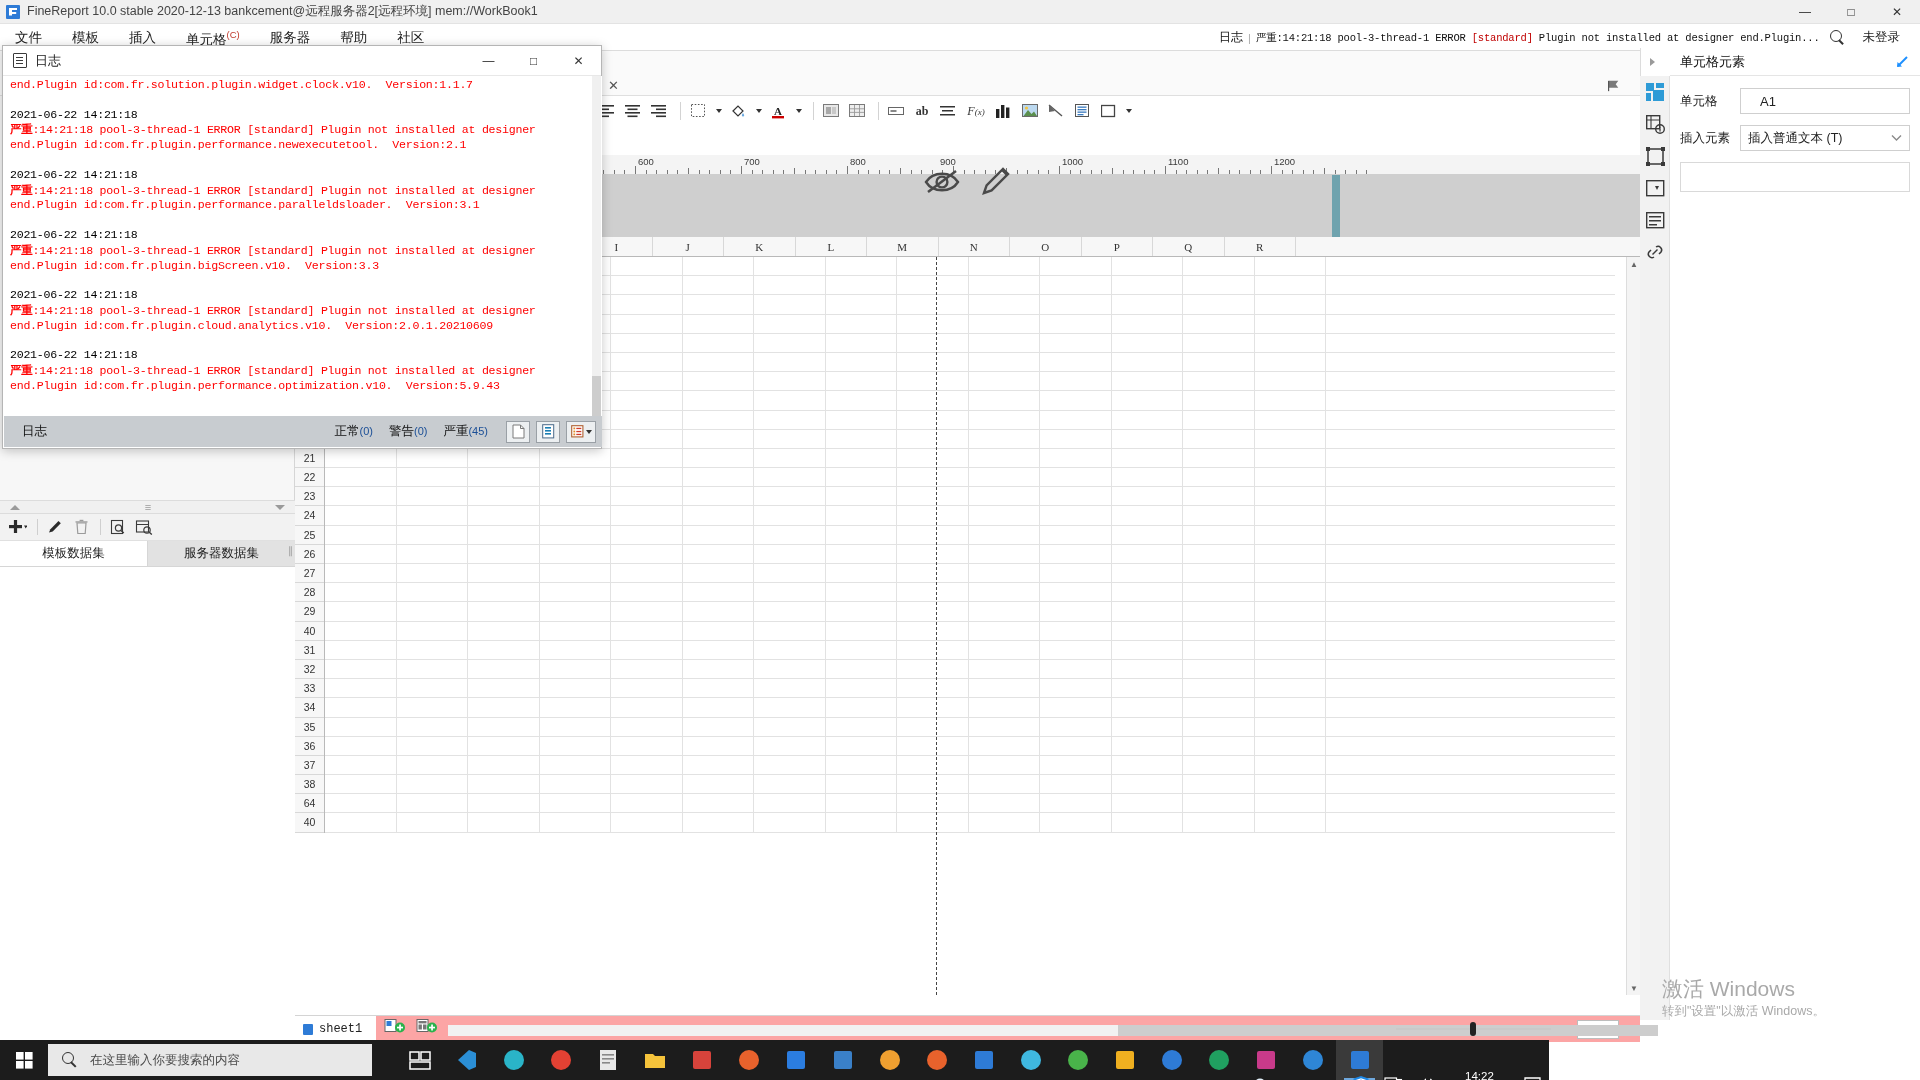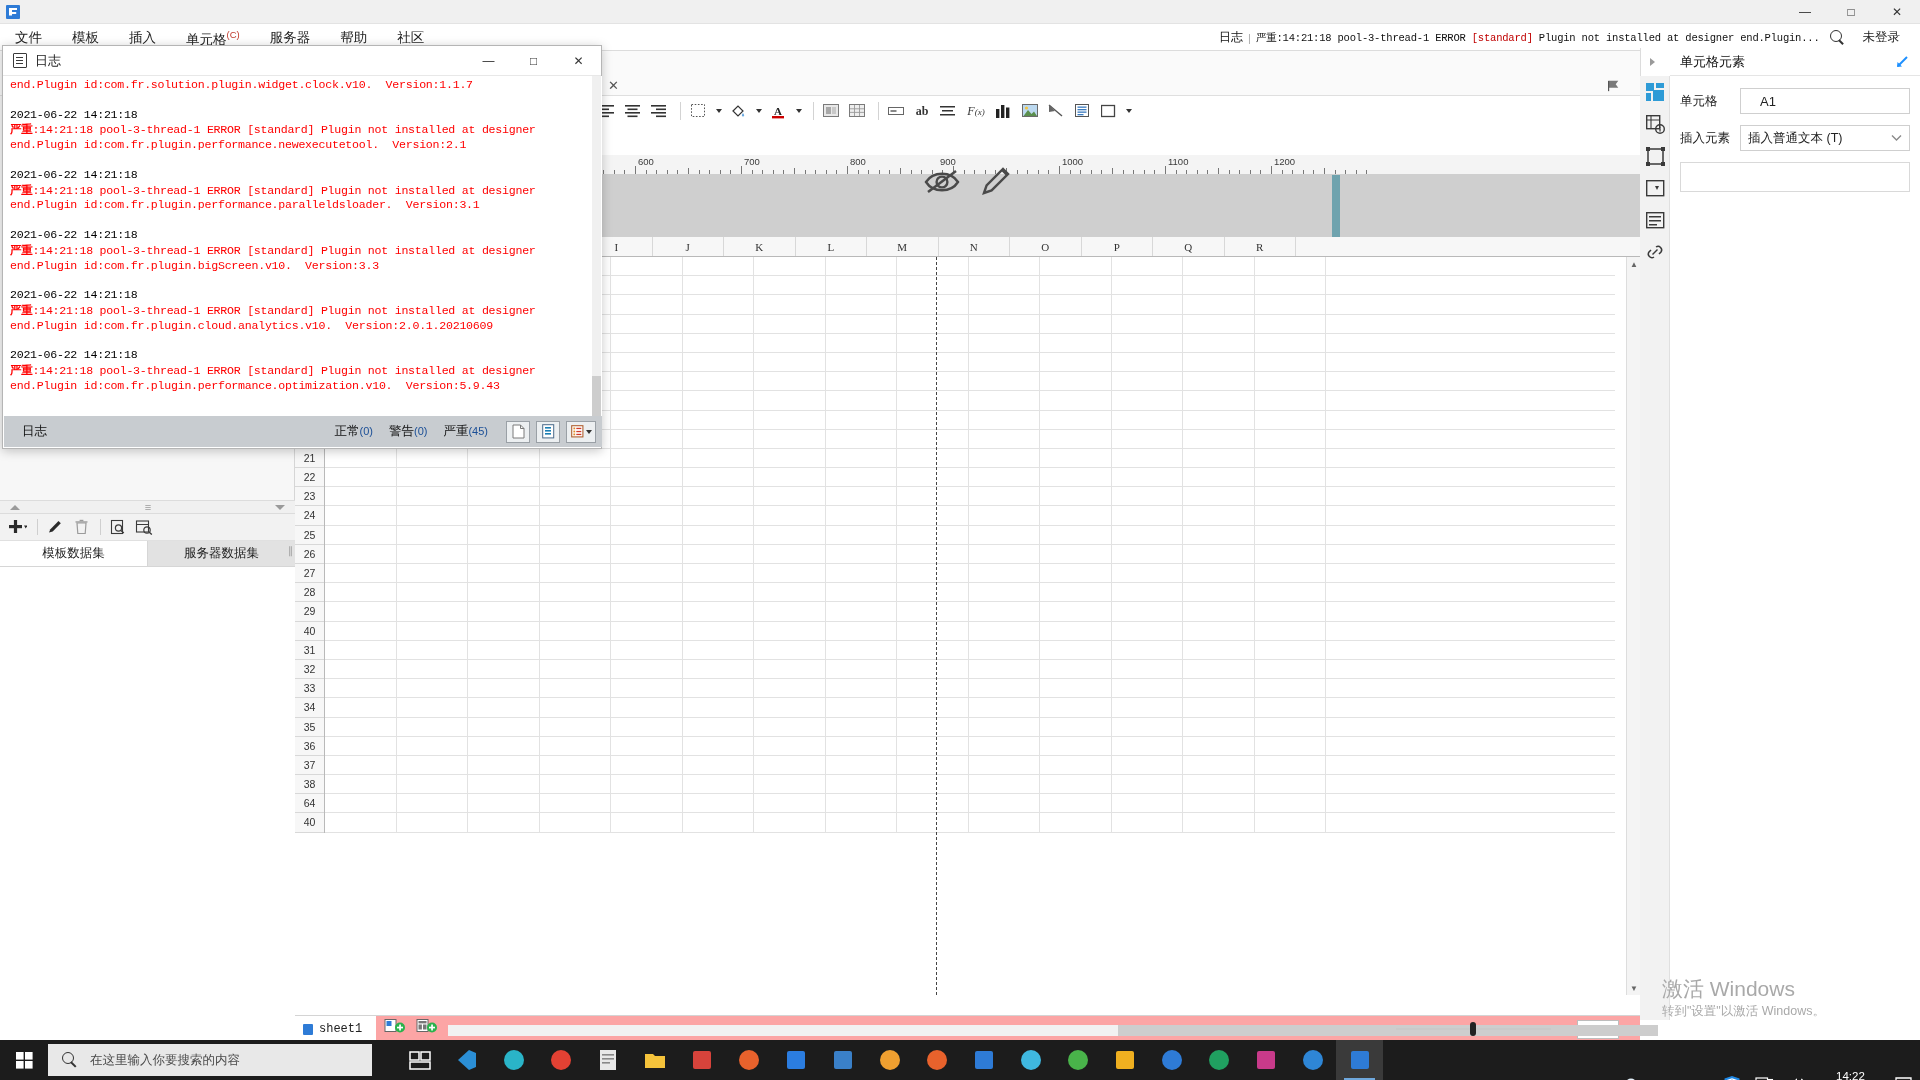--- a/index.html
+++ b/index.html
@@ -204,21 +204,21 @@
   .ls-left{ font-size:12.5px;color:#111;margin-left:12px;}
   .ls-counts{ margin-left:auto; display:flex; align-items:center; gap:16px; font-size:12.5px;color:#111;}
   .ls-num{ color:#1a4e96; font-size:11px;}
   .ls-btns{ display:flex; align-items:center; margin-left:18px; gap:6px;}
   .lsb{ width:24px;height:22px;border:1px solid #9aa0a6;background:#eceff1;
         display:flex;align-items:center;justify-content:center;}
   .lsb-caret{ width:0;height:0;border-left:3.5px solid transparent;border-right:3.5px solid transparent;
               border-top:4.5px solid #333;margin-left:2px;}
 
   
-  .taskbar{ position:absolute; left:0; bottom:0; width:1920px; height:40px; background:#1c1c1c;}
+  .taskbar{ position:absolute; left:0; bottom:0; width:1549px; height:40px; background:#1c1c1c;}
   .start{ width:48px;height:40px;display:flex;align-items:center;justify-content:center;}
   .startlogo{ width:17px;height:17px;
               background:
                linear-gradient(#fff,#fff) 0 0/7.6px 7.6px no-repeat,
                linear-gradient(#fff,#fff) 9.4px 0/7.6px 7.6px no-repeat,
                linear-gradient(#fff,#fff) 0 9.4px/7.6px 7.6px no-repeat,
                linear-gradient(#fff,#fff) 9.4px 9.4px/7.6px 7.6px no-repeat;}
   .tb-search{ position:absolute;left:48px;top:4px;width:324px;height:32px;background:#e8e8e8;
               display:flex;align-items:center;}
   .tbs-ico{ width:16px;height:16px;margin:0 12px 0 14px;position:relative;}
@@ -235,20 +235,21 @@
           font-size:11.5px;line-height:15px;padding:0 10px;height:40px;color:#fff;}
   .notif{ width:34px;height:40px;display:flex;align-items:center;justify-content:center;}
 </style>
 </head>
 <body>
 
 <div class="app">
 
   <div class="titlebar">
     <div class="app-logo"></div>
+    <div class="title-text">FineReport 10.0 stable 2020-12-13 bankcement@远程服务器2[远程环境]    mem://WorkBook1</div>
     <div class="win-btns">
       <div class="win-btn">—</div>
       <div class="win-btn">□</div>
       <div class="win-btn">✕</div>
     </div>
   </div>
 
   <div class="menubar">
     <div class="menu-item"><span>文件</span></div>
     <div class="menu-item"><span>模板</span></div>

